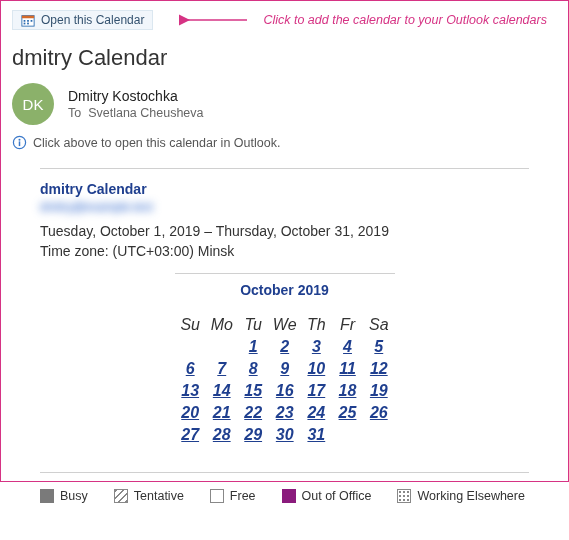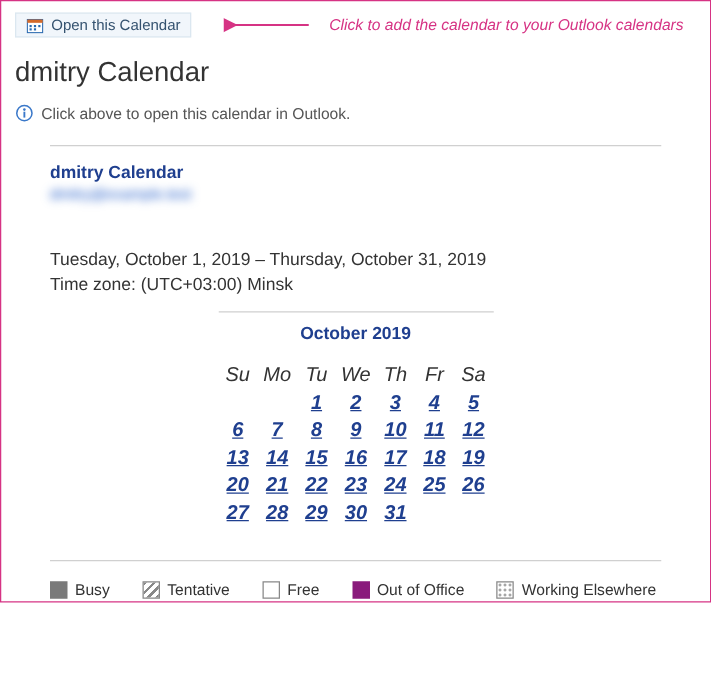--- a/index.html
+++ b/index.html
@@ -130,21 +130,20 @@
     filter: blur(4px);
     color: #1a57c7;
     font-size: 12px;
     overflow: hidden;
     margin-bottom: 6px;
   }
   .date-range {
     color: #333;
     font-size: 14px;
     margin-bottom: 4px;
-    margin-top: 28px;
   }
   .tz {
     color: #333;
     font-size: 14px;
     margin-bottom: 14px;
   }
 
   .cal-wrap {
     display: flex;
     justify-content: center;
@@ -249,20 +248,31 @@
           </marker>
         </defs>
         <line x1="68" y1="8" x2="8" y2="8" stroke="#d63384" stroke-width="1.6" marker-end="url(#ah)"></line>
       </svg>
       <span class="hint">Click to add the calendar to your Outlook calendars</span>
     </div>
   </div>
 
   <h1 class="title">dmitry Calendar</h1>
 
+  <div class="sender-row">
+    <div class="avatar">
+      <span>DK</span>
+    </div>
+    <div class="sender-info">
+      <div class="name">Dmitry Kostochka</div>
+      <div class="to-line">
+        <span>To</span>&nbsp;&nbsp;<span>Svetlana Cheusheva</span>
+      </div>
+    </div>
+  </div>
 
   <div class="hint-row">
     <svg class="info-icon" viewBox="0 0 16 16">
       <circle cx="8" cy="8" r="6.5" fill="none" stroke="#3a78c9" stroke-width="1.3"></circle>
       <circle cx="8" cy="5" r="1.1" fill="#3a78c9"></circle>
       <rect x="7.2" y="6.8" width="1.6" height="5" fill="#3a78c9"></rect>
     </svg>
     <span>Click above to open this calendar in Outlook.</span>
   </div>
 

